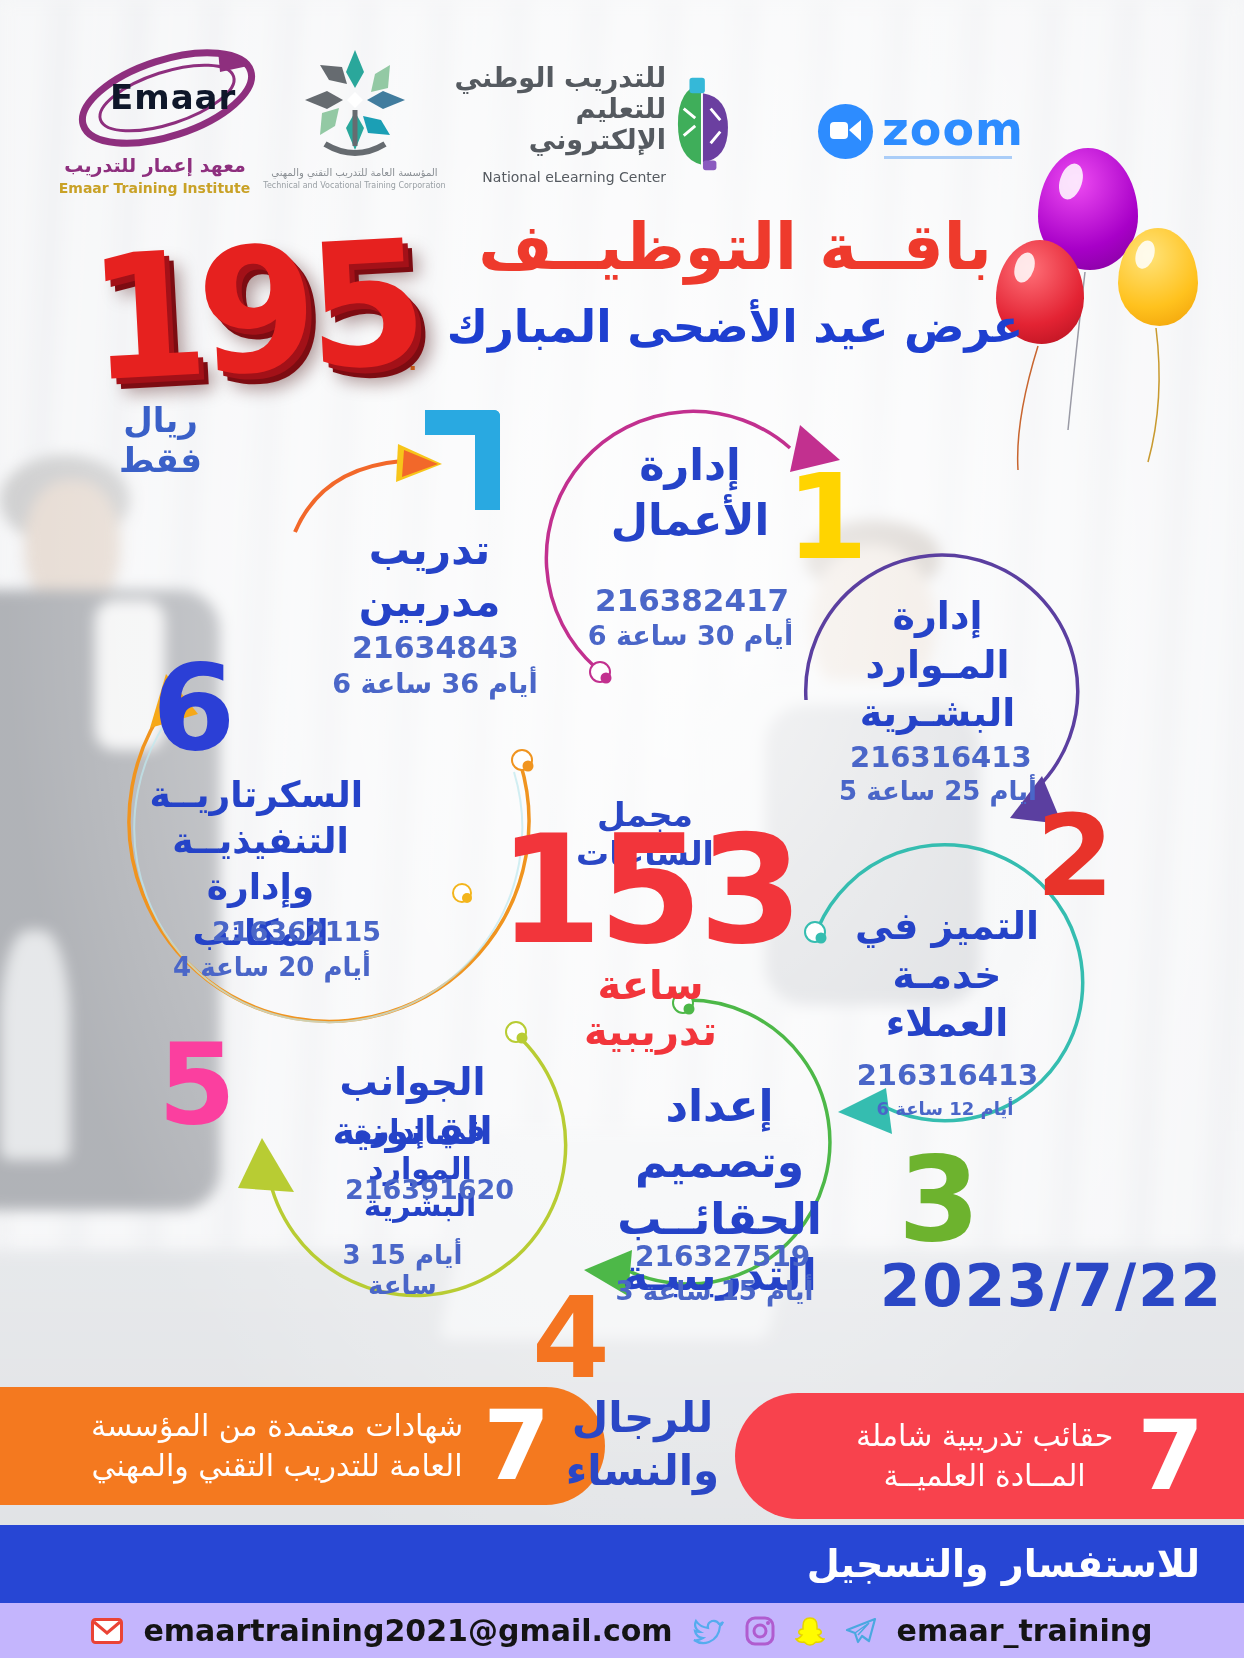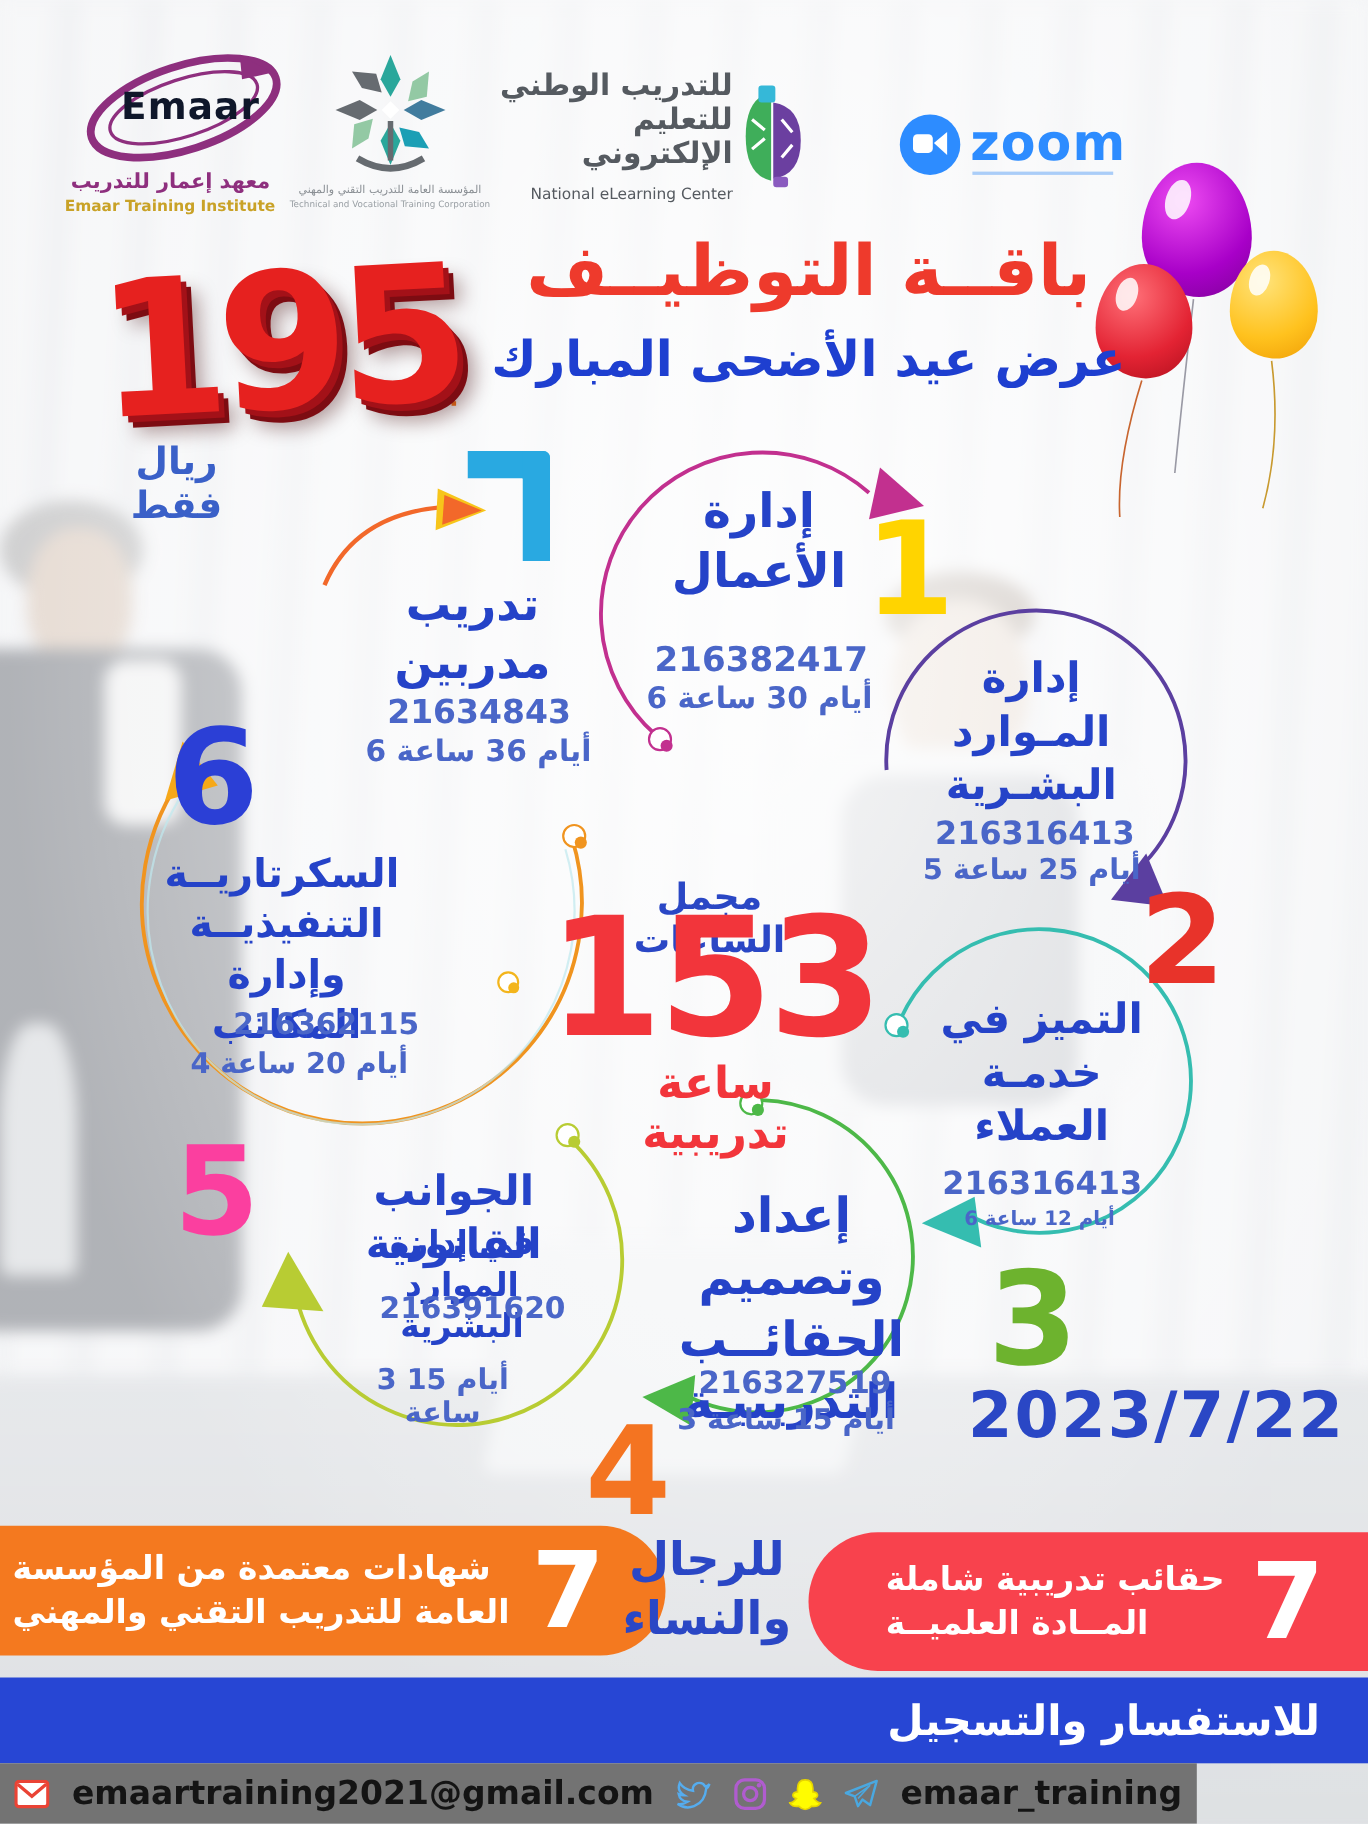--- a/index.html
+++ b/index.html
@@ -79,30 +79,30 @@
     color:#f2353b;direction:rtl;}
   .date{left:880px;top:1252px;width:330px;text-align:center;font-size:58px;font-weight:bold;
     color:#2a47c5;letter-spacing:2px;}
   
   .banner{position:absolute;display:flex;direction:rtl;align-items:center;color:#fff;}
   .banner-orange{left:0;top:1387px;width:605px;height:118px;background:#f4791f;
     border-radius:0 62px 62px 0;padding-right:55px;gap:20px;box-sizing:border-box;}
   .banner-red{left:735px;top:1393px;width:509px;height:126px;background:#f8424d;
     border-radius:65px 0 0 65px;padding-right:40px;gap:24px;box-sizing:border-box;}
   .banner-num{font-size:96px;font-weight:bold;line-height:1;}
-  .banner-text{font-size:30px;font-weight:bold;white-space:pre-line;line-height:1.35;text-align:left;}
+  .banner-text{font-size:30px;font-weight:normal;white-space:pre-line;line-height:1.35;text-align:center;}
   .audience{left:550px;top:1392px;width:185px;text-align:center;font-size:42px;font-weight:bold;
     color:#2a47c5;direction:rtl;white-space:pre-line;line-height:1.25;}
   
   .contact-bar{left:0;top:1525px;width:1244px;height:78px;background:#2746d4;}
   .contact-row{left:360px;top:1525px;width:840px;height:78px;display:flex;direction:rtl;
     align-items:center;gap:25px;}
   .contact-label{font-size:38px;font-weight:bold;color:#fff;direction:rtl;}
   .contact-phone{font-size:62px;font-weight:bold;color:#fff;direction:ltr;letter-spacing:1px;}
-  .footer{left:0;top:1603px;width:1088px;height:55px;background:#737373;display:flex;
+  .footer{left:0;top:1603px;width:1244px;height:55px;background:#c4b5fd;display:flex;
     align-items:center;justify-content:center;gap:20px;}
   .footer-text{font-size:30px;font-weight:bold;color:#141414;}
   .num7-shape{left:425px;top:410px;width:50px;height:75px;border-top:25px solid #29a9e1;
     border-right:25px solid #29a9e1;border-radius:0 6px 0 0;}
   svg{display:block;}
   .arcs{position:absolute;left:0;top:0;pointer-events:none;}
 </style>
 </head>
 <body>
 

